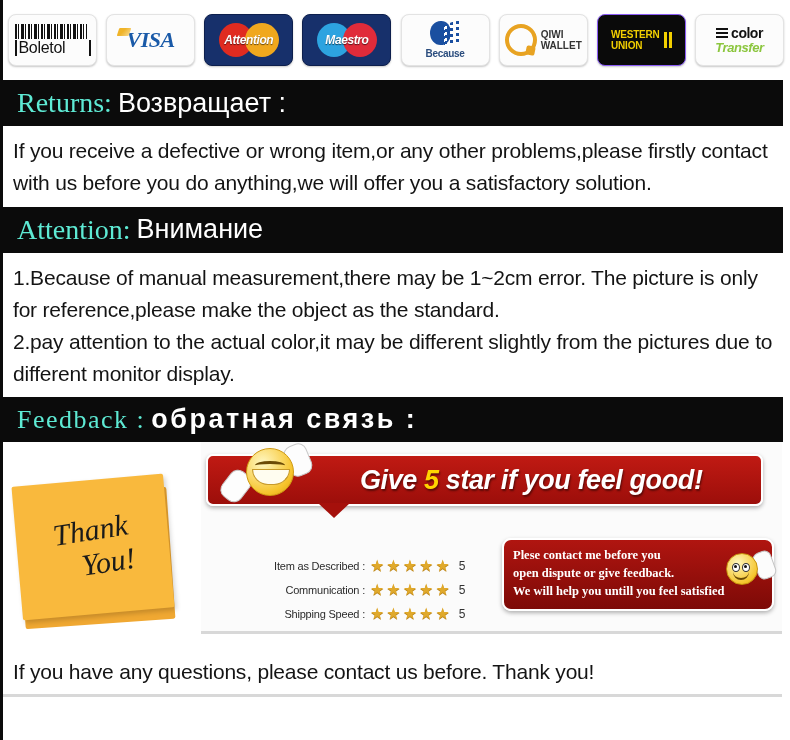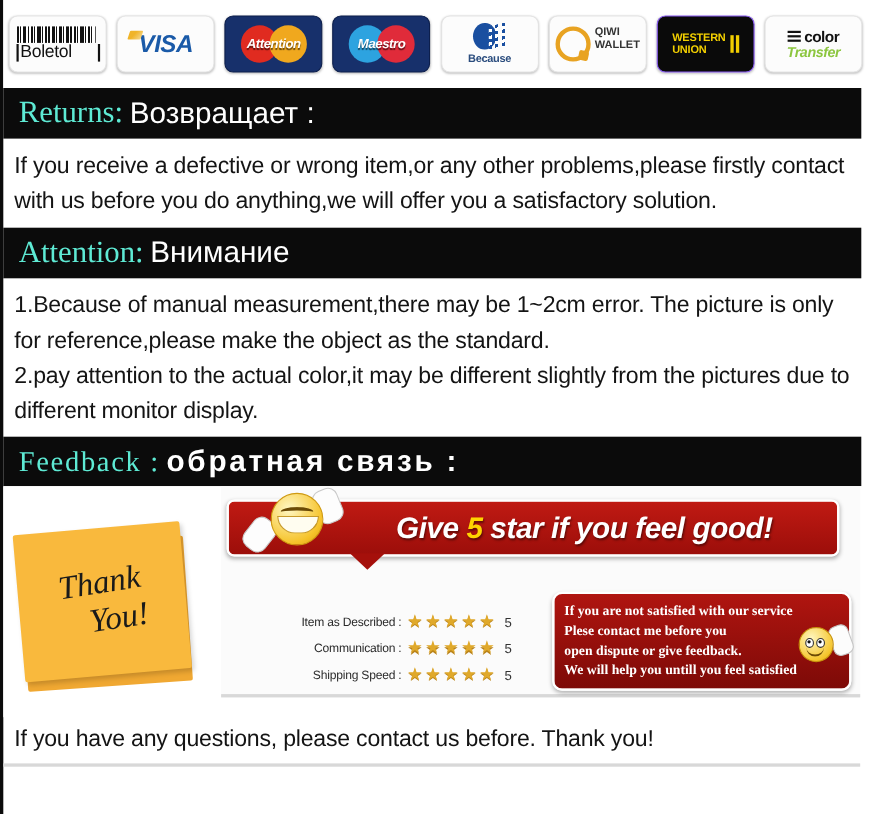--- a/index.html
+++ b/index.html
@@ -18,21 +18,21 @@
 
   
   .boleto-wrap{display:flex;flex-direction:column;width:76px;}
   .barcode{width:72px;height:15px;
     background:repeating-linear-gradient(to right,#111 0 2px,#fff 2px 3px,#111 3px 4px,#fff 4px 6px,#111 6px 9px,#fff 9px 10px,#111 10px 11px,#fff 11px 13px);}
   .boleto-txt{font-family:"Liberation Sans",sans-serif;font-size:16px;color:#111;
      line-height:1;letter-spacing:-.3px;border-left:2px solid #111;border-right:2px solid #111;
      padding:0 2px;margin-top:1px;}
 
   
-  .visa-txt{font-family:Liberation Sans, sans-serif;font-weight:bold;font-style:italic;
+  .visa-txt{font-family:Liberation Serif, serif;font-weight:bold;font-style:italic;
      font-size:22px;color:#1a5aa8;letter-spacing:-.5px;position:relative;}
   .visa-swoosh{position:absolute;left:-9px;top:1px;width:12px;height:8px;
      background:linear-gradient(120deg,#f0b429 40%,#f6d78a);transform:skewX(-18deg);border-radius:1px;}
 
   
   .dark-card{background:#17306b;border:1px solid #0d1f4d;}
   .circles{position:relative;width:72px;height:38px;}
   .circ{position:absolute;top:2px;width:34px;height:34px;border-radius:50%;}
   .c-left{left:6px;}
   .c-right{right:6px;}
@@ -47,21 +47,21 @@
       background:#1a4fa0;}
   .wm-dots{position:absolute;right:0;top:1px;width:16px;height:22px;
       background:repeating-linear-gradient(to bottom,#1a4fa0 0 3px,#fff 3px 6px);
       -webkit-mask-image:repeating-linear-gradient(to right,#000 0 3px,transparent 3px 6px);
       mask-image:repeating-linear-gradient(to right,#000 0 3px,transparent 3px 6px);
       transform:skewY(-12deg);}
   .wm-txt{font-family:"Liberation Sans",sans-serif;font-weight:bold;font-size:10px;
       color:#2b4d7e;margin-top:1px;letter-spacing:-.3px;}
 
   
-  .qiwi{display:flex;gap:4px;}
+  .qiwi{display:flex;align-items:center;gap:4px;}
   .qiwi-q{width:24px;height:24px;border-radius:50%;border:4px solid #e8a322;position:relative;}
   .qiwi-q:after{content:"";position:absolute;right:-2px;bottom:-3px;width:9px;height:9px;
       background:#e8a322;border-radius:2px;transform:rotate(12deg);}
   .qiwi-txt{font-family:"Liberation Sans",sans-serif;font-weight:bold;font-size:10px;
       color:#333;line-height:1.15;}
 
   
   .wu-card{background:#0a0a0a;border:1px solid #8b5cf6;}
   .wu-inner{display:flex;align-items:center;gap:4px;}
   .wu-txt{font-family:"Liberation Sans",sans-serif;font-weight:bold;font-size:10px;
@@ -322,21 +322,20 @@
           <span>★</span>
           <span>★</span>
           <span>★</span>
           <span>★</span>
         </span>
         <span class="rate-val">5</span>
       </div>
     </div>
 
     <div class="notice">
-      <p>If you are not satisfied with our service</p>
       <p>Plese contact me before you</p>
       <p>open dispute or give feedback.</p>
       <p>We will help you untill you feel satisfied</p>
       <span class="notice-thumb"></span>
       <span class="notice-smiley">
         <span class="ns-eye l"></span>
         <span class="ns-eye r"></span>
         <span class="ns-mouth"></span>
       </span>
     </div>

